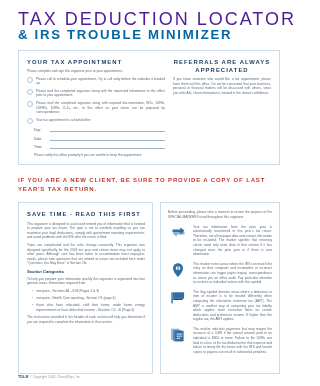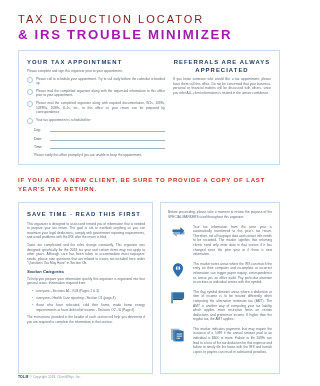--- a/index.html
+++ b/index.html
@@ -13,31 +13,31 @@
   .page{
     position:relative;
     width:298px;height:386px;
     box-sizing:border-box;
     padding:8px 10px 0 10px;
   }
 
   
   .masthead{margin:4px 0 0 8px;}
   .title-1{
-    font-size:11px;
+    font-size:18px;
     letter-spacing:2.0px;
-    color:#7f1d1d;
+    color:#4c1d95;
     font-weight:400;
     line-height:14px;
     white-space:nowrap;
   }
   .title-2{
     font-size:13.2px;
     letter-spacing:1.7px;
-    color:#a21caf;
+    color:#0369a1;
     font-weight:bold;
     line-height:15px;
     white-space:nowrap;
     margin-top:1px;
   }
 
   
   .appt-card{
     margin:8px 8px 0 8px;
     border:1px solid #c8dced;

